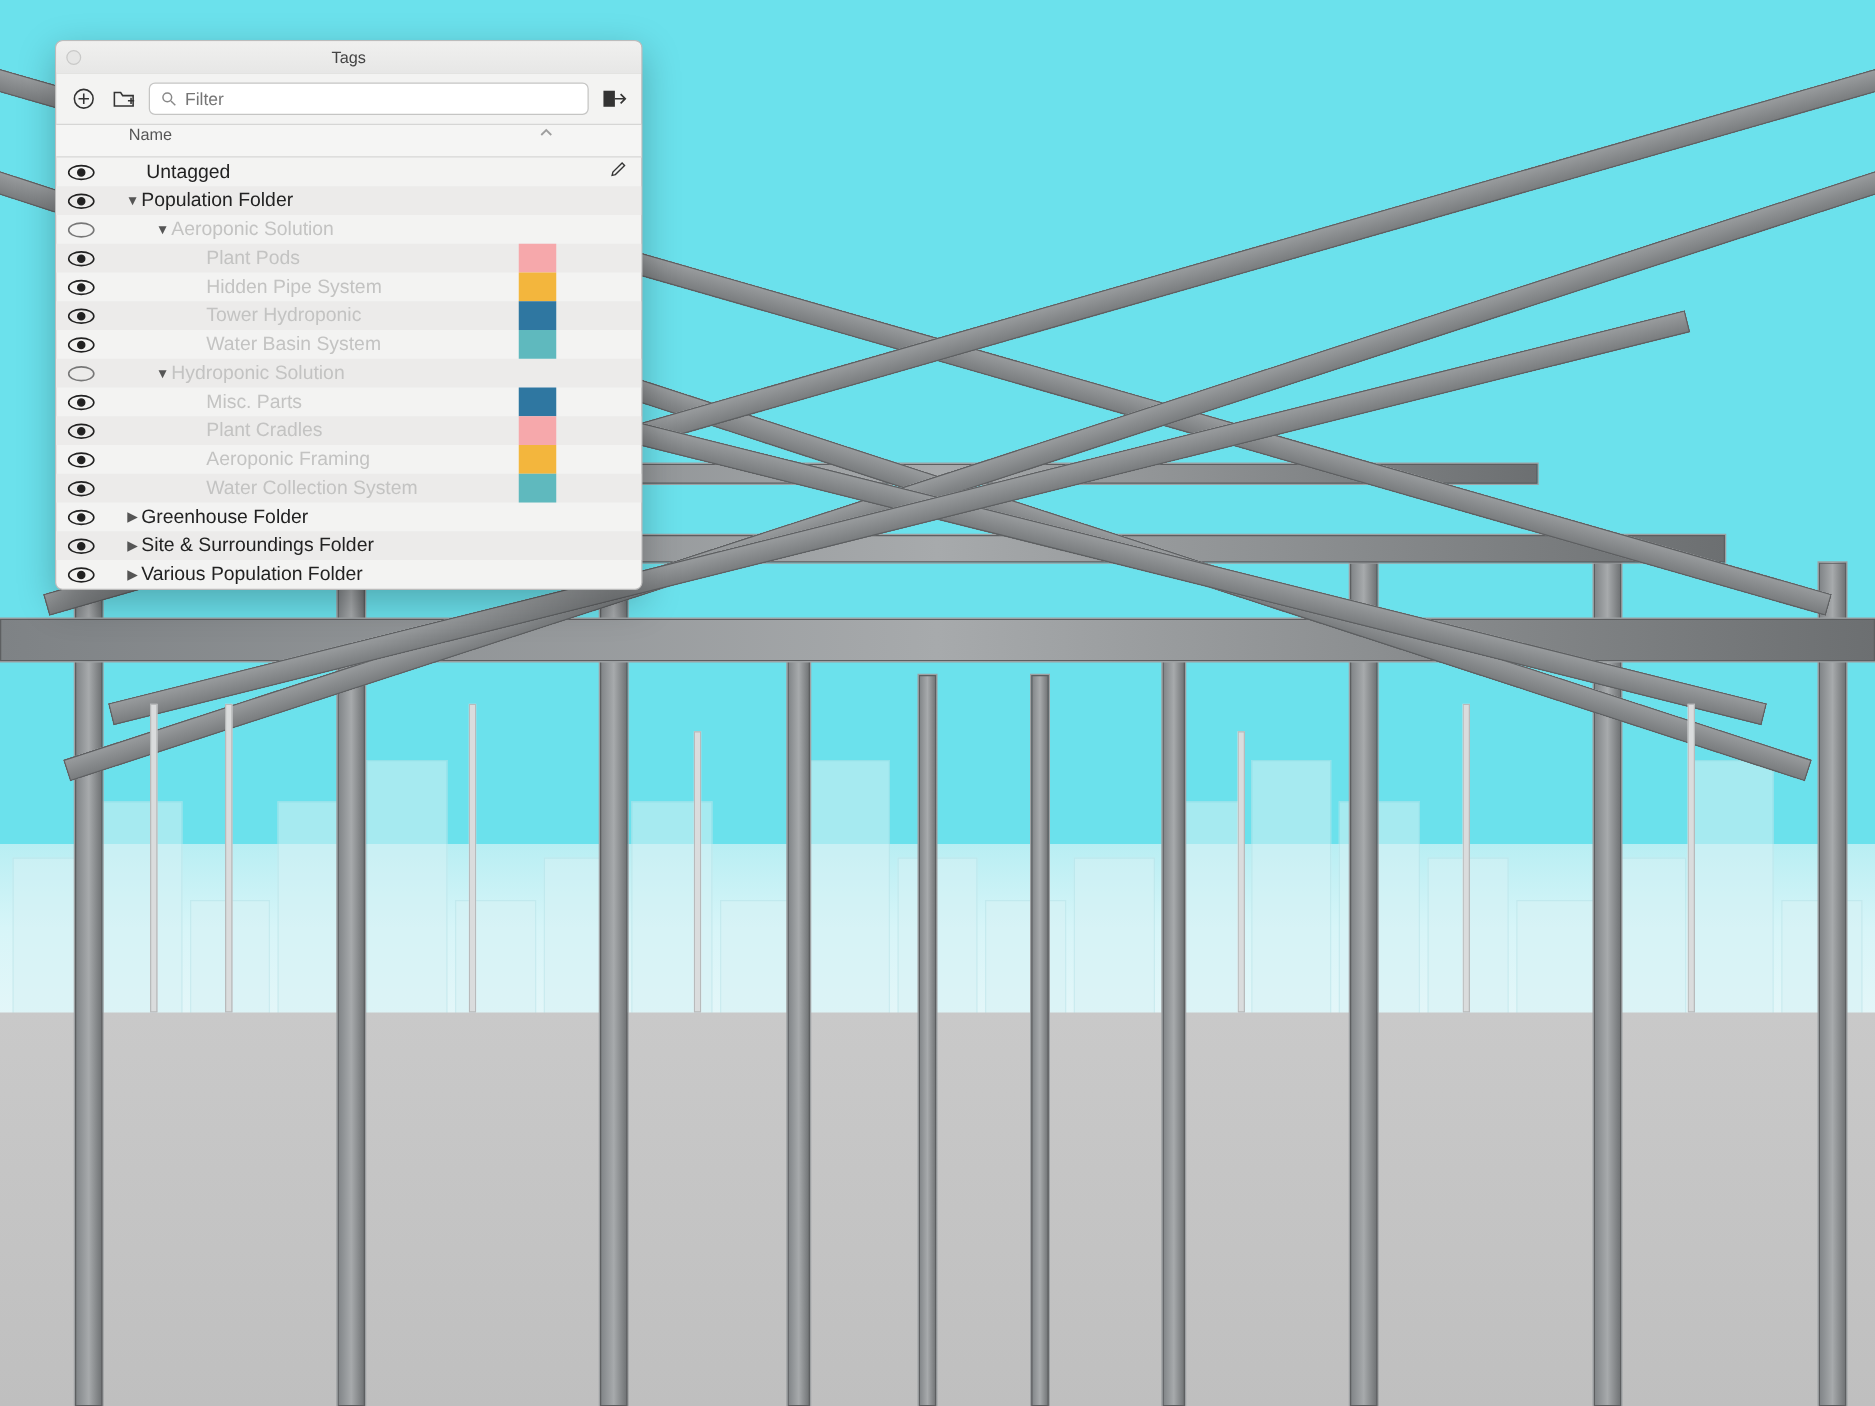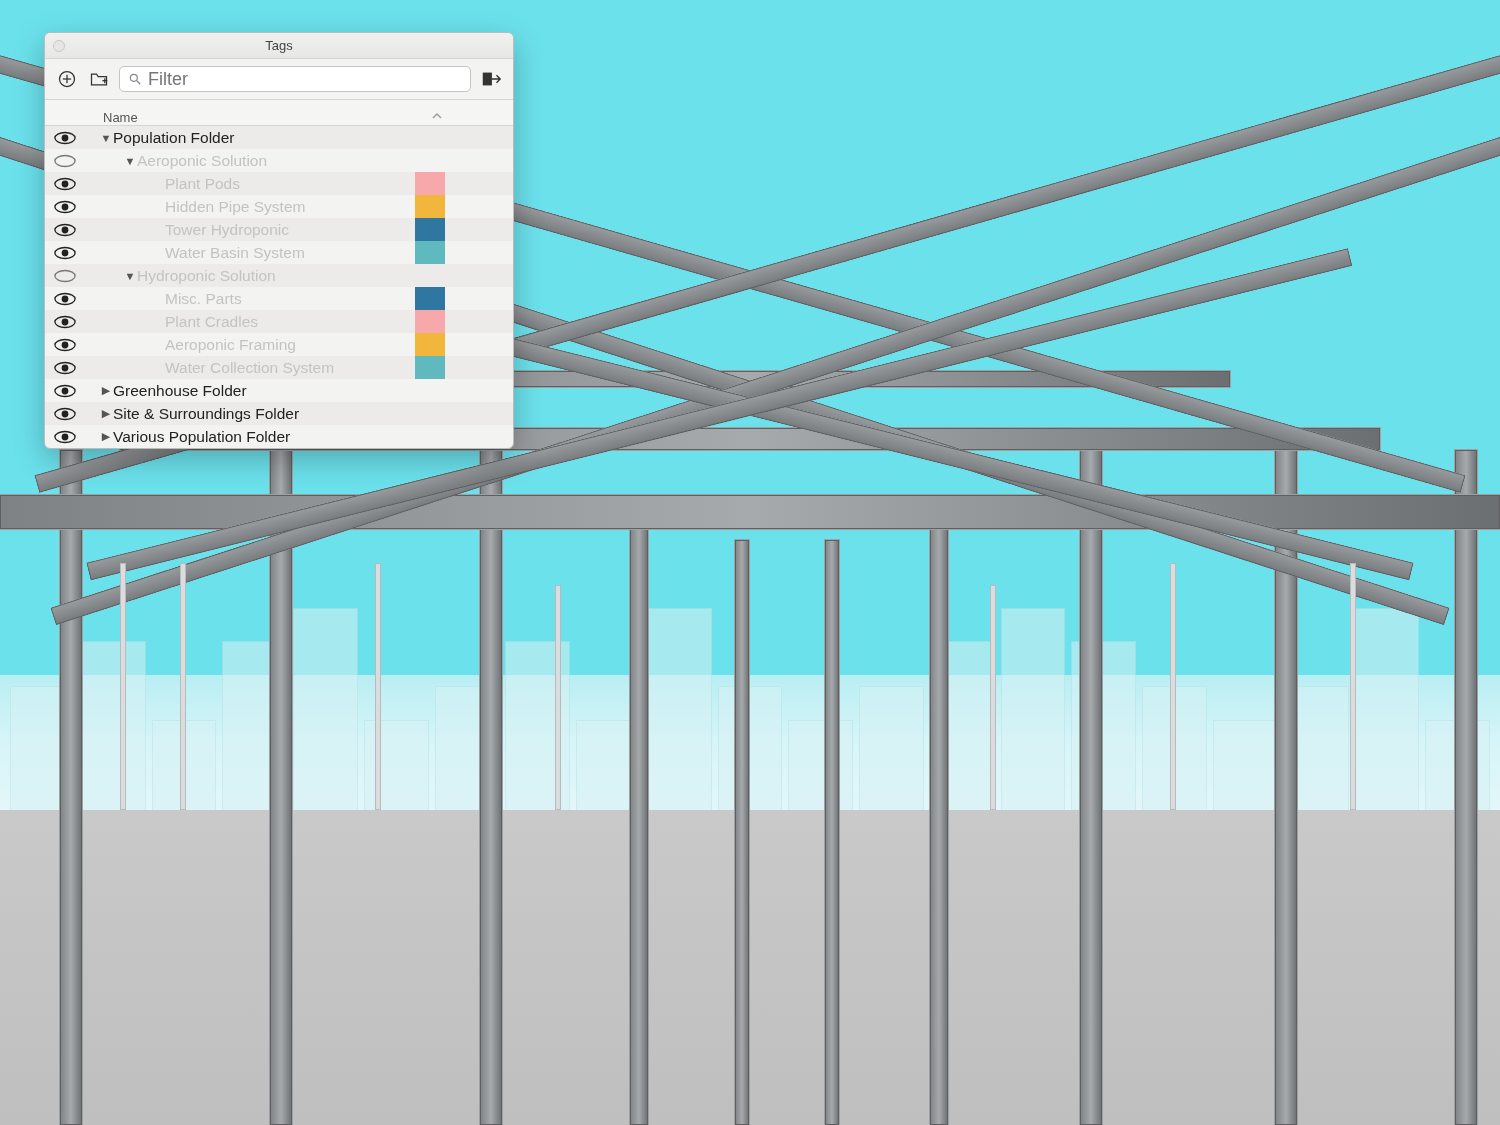--- a/index.html
+++ b/index.html
@@ -35,24 +35,24 @@
   .traffic{ position:absolute; left:8px; top:7px; width:12px;height:12px;border-radius:50%;
             background:#e6e6e5;border:1px solid #c9c9c8;}
   .titlebar .title{ margin:0 auto; font-size:13px; color:#444;}
   .toolbar{ display:flex; align-items:center; gap:8px; padding:7px 10px; border-bottom:1px solid #d6d6d5;}
   .iconbtn{ width:24px;height:24px; display:flex;align-items:center;justify-content:center;
             color:#3a3a3a; cursor:pointer;}
   .iconbtn svg{width:20px;height:20px;stroke:#333;fill:none;stroke-width:1.5;}
   .search{ flex:1; display:flex; align-items:center; gap:6px; height:26px;
            background:#fff; border:1px solid #c5c5c4; border-radius:5px; padding:0 8px;}
   .search svg{width:14px;height:14px;stroke:#888;fill:none;stroke-width:2;}
-  .search input{ flex:1; border:0; outline:0; font-size:18px; color:#444; background:transparent;}
+  .search input{ flex:1; border:0; outline:0; font-size:14px; color:#444; background:transparent;}
   .details-toggle svg{width:22px;height:22px;}
 
-  .header-row{ display:flex; align-items:flex-end; height:26px; border-bottom:1px solid #d6d6d5;
+  .header-row{ display:flex; align-items:flex-start; height:26px; border-bottom:1px solid #d6d6d5;
                background:#f5f5f4; font-size:13px; color:#555;}
   .header-row .vis-col{width:48px;}
   .header-row .name-col{flex:1; padding-left:10px; display:flex; align-items:center; justify-content:space-between; padding-right:70px;}
   .sort-caret{ opacity:.6;}
   .rows{ }
   .row{ display:flex; align-items:center; height:23px; font-size:15.5px;}
   .row.alt{ background:#ecebea;}
   .row .vis{ width:40px; display:flex; justify-content:center; cursor:pointer;}
   .row .tree{ display:flex; align-items:center;}
   .row .disclosure{ width:14px; text-align:center; color:#555; cursor:pointer; font-size:11px;}
@@ -167,20 +167,40 @@
       <span>Name</span>
       <span class="sort-caret">
         <svg width="12" height="12" viewBox="0 0 12 12">
             <path d="M2 8l4-4 4 4" fill="none" stroke="#666" stroke-width="1.5"></path>
           </svg>
       </span>
     </span>
   </div>
 
   <div class="rows" id="rows">
+      <div class="row">
+    <span class="vis">
+          <svg class="eye" viewBox="0 0 24 14">
+  <ellipse cx="12" cy="7" rx="11" ry="6"></ellipse>
+            <circle cx="12" cy="7" r="3" fill="#222"></circle>
+</svg>
+        </span>
+    <span class="tree" style="padding-left:32px">
+
+      <span class="label">Untagged</span>
+    </span>
+    <span style="margin-left:auto"></span>
+    <span class="trail">
+      <span class="edit">
+        <svg width="16" height="16" viewBox="0 0 24 24">
+              <path d="M4 20l4-1 11-11-3-3L5 16l-1 4z" fill="none" stroke="#333" stroke-width="1.6"></path>
+            </svg>
+      </span>
+    </span>
+      </div>
       <div class="row alt">
     <span class="vis">
           <svg class="eye" viewBox="0 0 24 14">
   <ellipse cx="12" cy="7" rx="11" ry="6"></ellipse>
             <circle cx="12" cy="7" r="3" fill="#222"></circle>
 </svg>
         </span>
     <span class="tree" style="padding-left:14px">
       <span class="disclosure">▼</span>
       <span class="label">Population Folder</span>

